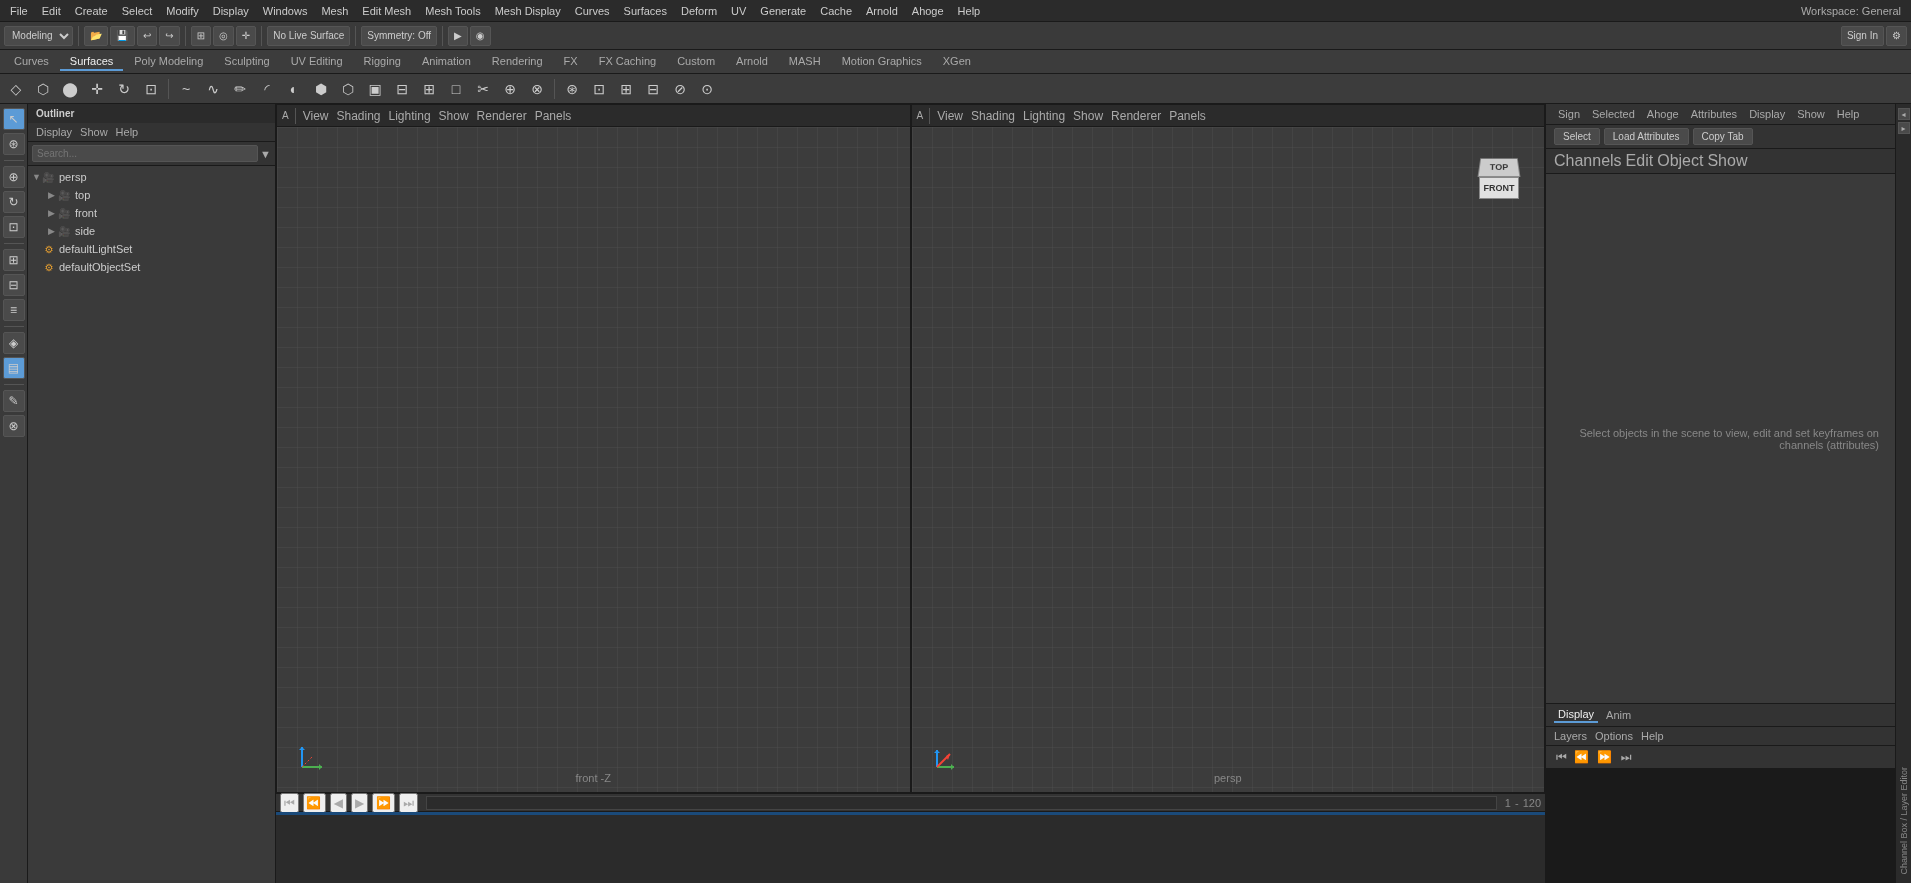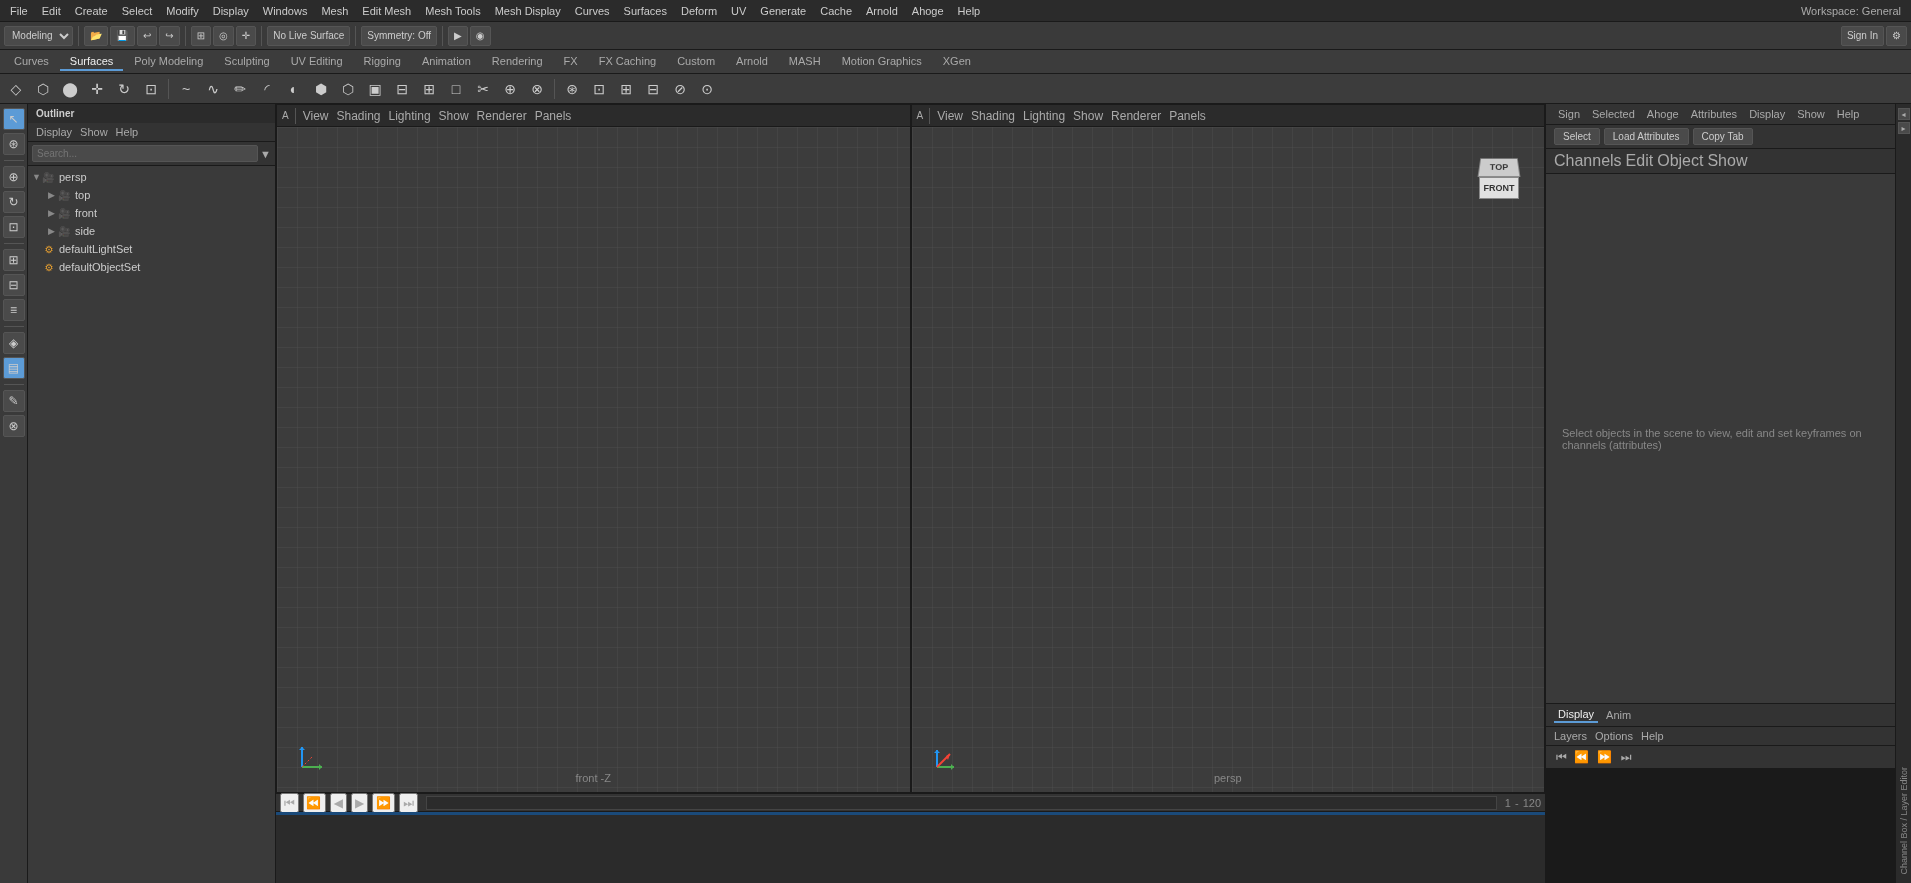--- a/index.html
+++ b/index.html
@@ -75,21 +75,21 @@
     #rightpanel { width: 350px; background: #3a3a3a; border-left: 1px solid #1a1a1a; display: flex; flex-direction: column; }
     #ae-header { background: #2b2b2b; padding: 4px 8px; display: flex; align-items: center; justify-content: space-between; border-bottom: 1px solid #1a1a1a; }
     #ae-title { font-size: 12px; font-weight: bold; color: #ccc; }
     #ae-tabs { display: flex; gap: 4px; padding: 3px 8px; background: #333; border-bottom: 1px solid #1a1a1a; }
     .ae-tab { font-size: 11px; color: #aaa; cursor: pointer; padding: 1px 4px; }
     #ae-msg { flex: 1; display: flex; align-items: center; justify-content: center; text-align: center; color: #888; font-size: 11px; padding: 16px; }
     #ae-actions { display: flex; gap: 4px; padding: 3px 8px; background: #333; border-bottom: 1px solid #1a1a1a; }
     .ae-action-btn { background: #4a4a4a; border: 1px solid #555; color: #ccc; font-size: 10px; padding: 2px 8px; cursor: pointer; border-radius: 2px; }
     #ae-channels-header { display: flex; gap: 4px; padding: 3px 8px; background: #333; border-bottom: 1px solid #1a1a1a; }
     .ae-ch-tab { font-size: 16px; color: #aaa; cursor: pointer; }
-    #ae-channels-msg { flex: 1; display: flex; align-items: center; justify-content: center; text-align: left; color: #888; font-size: 11px; padding: 16px; }
+    #ae-channels-msg { flex: 1; display: flex; align-items: center; justify-content: center; text-align: right; color: #888; font-size: 11px; padding: 16px; }
 
     
     #ae-bottom { height: 180px; background: #2b2b2b; border-top: 1px solid #1a1a1a; display: flex; flex-direction: column; }
     #ae-bottom-tabs { display: flex; gap: 4px; padding: 3px 8px; background: #333; border-bottom: 1px solid #1a1a1a; align-items: center; }
     .ae-bt-tab { font-size: 11px; color: #aaa; cursor: pointer; padding: 1px 4px; }
     .ae-bt-tab.active { color: #eee; border-bottom: 2px solid #5c9bd6; }
     #ae-bottom-subtabs { display: flex; gap: 8px; padding: 3px 8px; background: #333; border-bottom: 1px solid #1a1a1a; }
     .ae-bst { font-size: 11px; color: #aaa; cursor: pointer; }
     #ae-bottom-content { flex: 1; background: #1a1a1a; }
 

